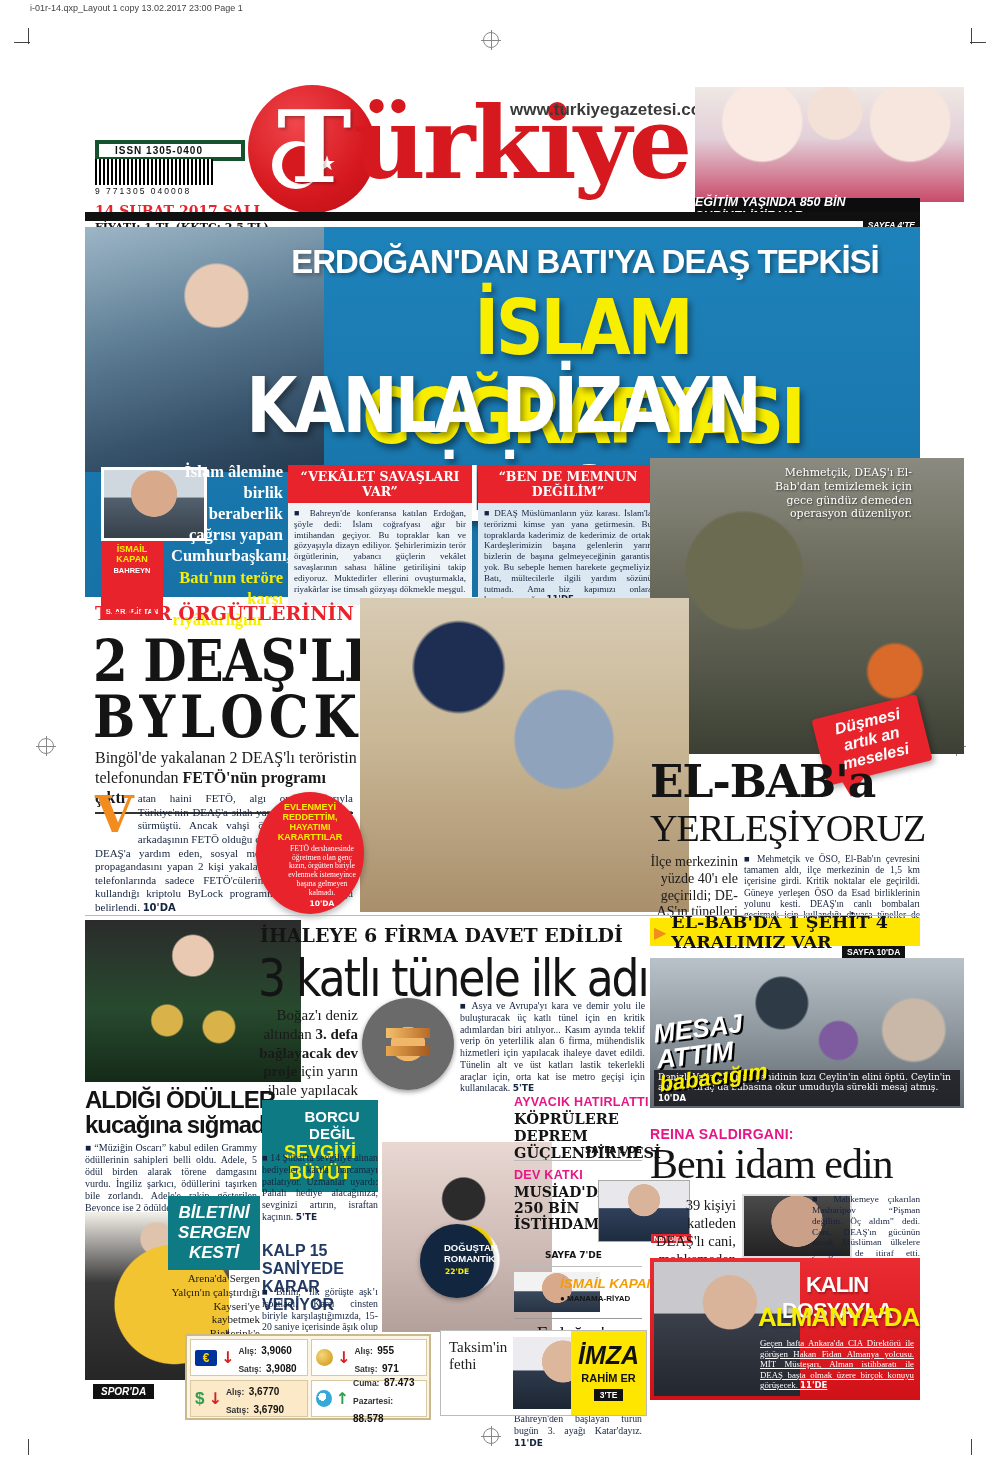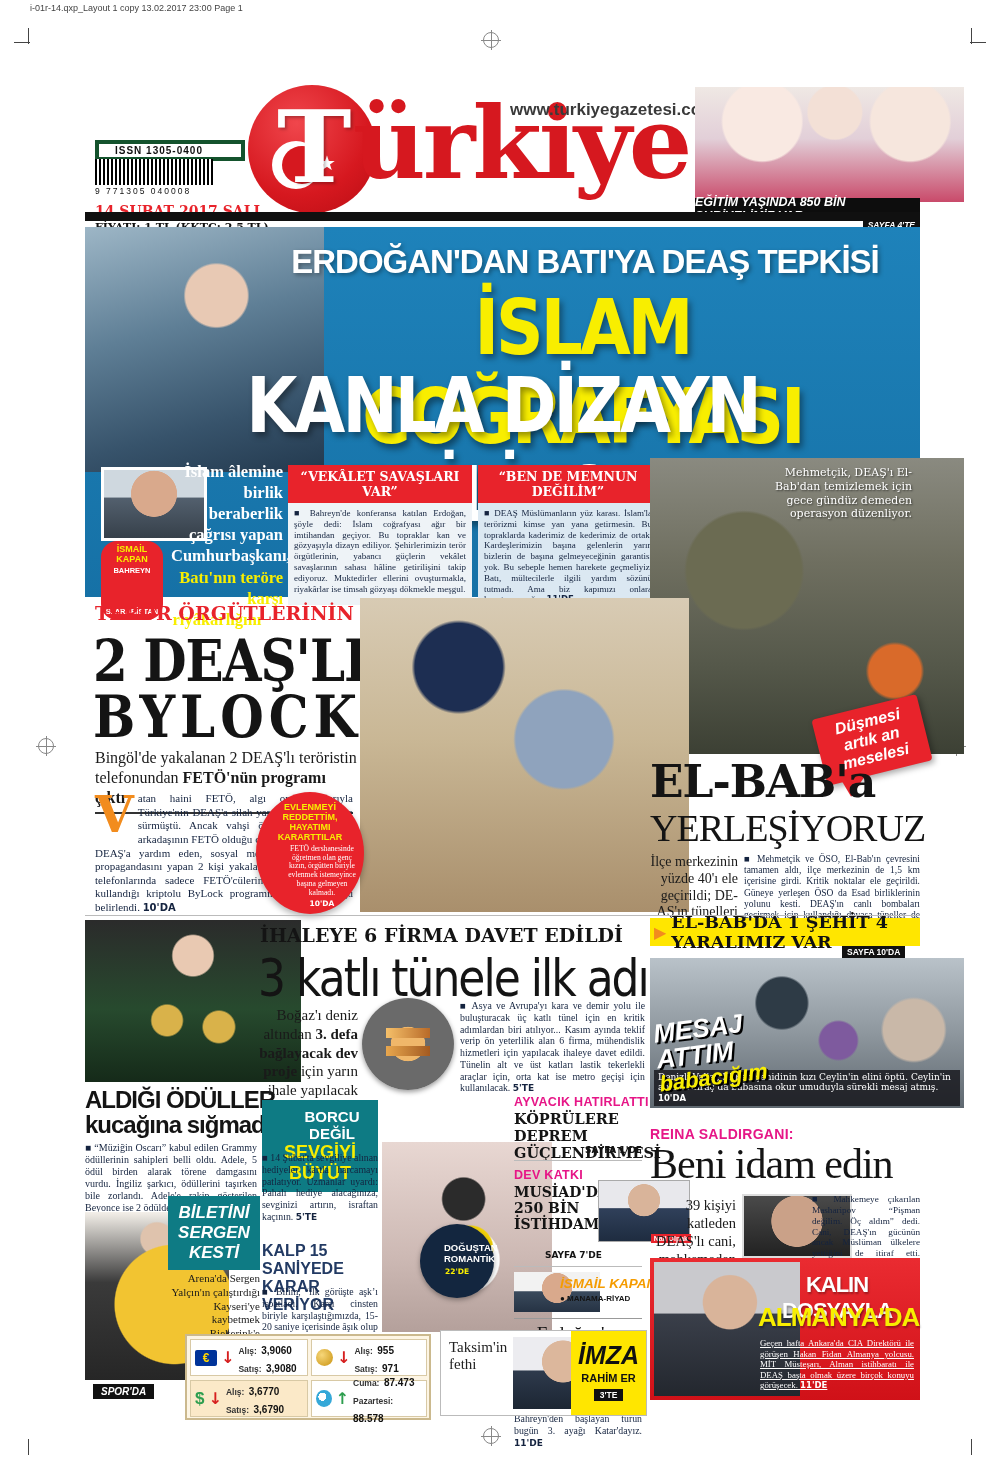--- a/index.html
+++ b/index.html
@@ -85,21 +85,21 @@
   <div class="abs photo" style="left:0;top:0;width:195px;height:245px;background:
        radial-gradient(circle at 55% 28%,#e8c9b4 0 14%,transparent 15%),
        linear-gradient(165deg,#9db6c6 0%,#5f7f96 40%,#37536b 75%,#23394e 100%);"></div>
   <div class="abs c" style="left:170px;top:16px;width:660px;font-size:33px;font-weight:bold;color:#fff;letter-spacing:-1px;text-shadow:2px 2px 4px rgba(0,0,0,.35);">ERDOĞAN'DAN BATI'YA DEAŞ TEPKİSİ</div>
   <div class="abs c condense" style="left:160px;top:56px;width:675px;font-size:66px;font-weight:bold;color:#f8ee00;letter-spacing:-3px;text-shadow:3px 4px 6px rgba(0,0,0,.4);font-family:'DejaVu Sans',sans-serif;">İSLAM COĞRAFYASI</div>
   <div class="abs c condense" style="left:5px;top:134px;width:825px;font-size:66px;font-weight:bold;color:#fff;letter-spacing:-3px;text-shadow:3px 4px 6px rgba(0,0,0,.4);font-family:'DejaVu Sans',sans-serif;">KANLA DİZAYN EDİLİYOR</div>
 
   <div class="abs" style="left:16px;top:240px;width:62px;height:118px;">
     <div class="photo" style="width:56px;height:68px;border:3px solid #fff;background:
          radial-gradient(circle at 50% 35%,#d9a98c 0 34%,transparent 35%),linear-gradient(180deg,#cfd8df 40%,#53606e 41%,#36404a 100%);"></div>
-    <div style="width:62px;background:#e8232b;text-align:center;padding:3px 0 4px;border-radius:16px;">
+    <div style="width:62px;background:#e8232b;text-align:center;padding:3px 0 4px;">
       <div style="font-size:9px;font-weight:bold;color:#f8ee00;">İSMAİL</div>
       <div style="font-size:9px;font-weight:bold;color:#f8ee00;">KAPAN</div>
       <div style="font-size:7.5px;font-weight:bold;color:#fff;margin-top:2px;">BAHREYN</div>
       <div style="font-size:7.5px;font-weight:bold;color:#fff;margin-top:32px;">S. ARABİSTAN</div>
     </div>
   </div>
   <div class="abs r serif" style="left:86px;top:234px;width:112px;font-size:16.5px;font-weight:bold;line-height:1.28;color:#fff;">
     <span>İslam âlemine birlik beraberlik çağrısı yapan Cumhurbaşkanı, </span><span class="yl">Batı'nın teröre karşı riyâkarlığını </span><span>da eleştirdi</span>
   </div>
 

